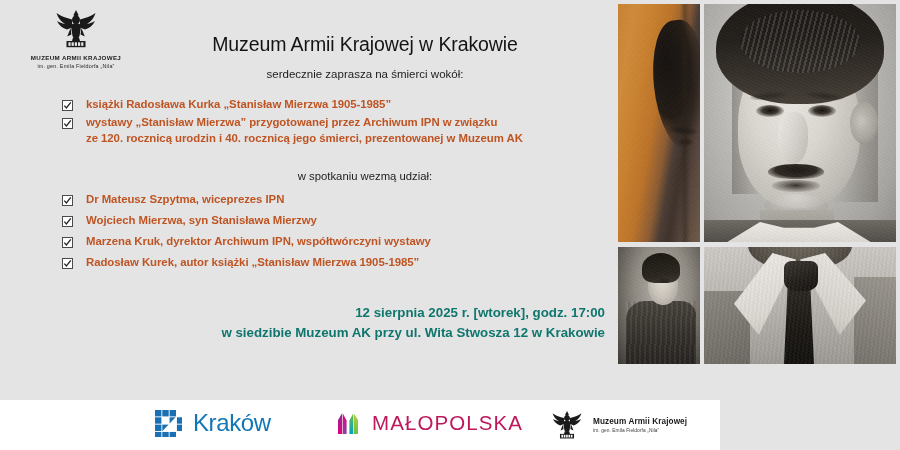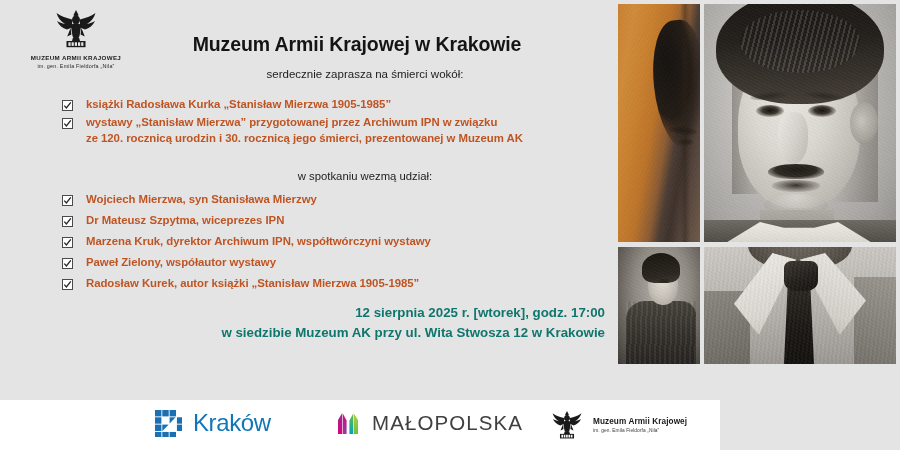--- a/index.html
+++ b/index.html
@@ -30,22 +30,22 @@
     font-size:6.2px; letter-spacing:.35px; color:#1a1a1a;
     font-weight:700; margin-top:2px; white-space:nowrap;
   }
   .crest-l2 {
     font-size:5.4px; letter-spacing:.2px; color:#2a2a2a;
     margin-top:1.5px; white-space:nowrap;
   }
 
   
   .headline {
-    position:absolute; left:122px; top:33px; width:470px;
-    text-align:center; font-size:19.5px; font-weight:700;
+    position:absolute; left:130px; top:33px; width:470px;
+    text-align:center; font-size:19.5px; font-weight:400;
     color:#141414; letter-spacing:-.1px;
   }
   .subhead {
     position:absolute; left:130px; top:68px; width:470px;
     text-align:center; font-size:11.5px; color:#1d1d1d;
   }
 
   
   .list { position:absolute; left:62px; width:545px; }
   .list-a { top:97px; }
@@ -259,21 +259,21 @@
 
   .f-krakow { left:155px; top:9px; }
   .krakow-word {
     margin-left:11px; font-size:24px; font-weight:400;
     color:#1277b8; letter-spacing:-.4px;
   }
 
   .f-malo { left:337px; top:11px; }
   .malo-word {
     margin-left:10px; font-size:20.5px; font-weight:400;
-    color:#404040; letter-spacing:1.1px;
+    color:#be185d; letter-spacing:1.1px;
   }
 
   .f-mak { left:550px; top:8px; }
   .mak-txt { margin-left:9px; }
   .mak-l1 { font-size:8.2px; font-weight:700; color:#1a1a1a; letter-spacing:.1px; }
   .mak-l2 { font-size:4.8px; color:#3a3a3a; margin-top:2px; letter-spacing:.1px; }
 </style>
 </head>
 <body>
 
@@ -323,69 +323,60 @@
 
       <div class="row">
         <span class="cbx">
           <svg width="11" height="11" viewBox="0 0 11 11">
             <rect x="0.5" y="0.5" width="10" height="10" fill="#fff" stroke="#4a4a4a" stroke-width="1"></rect>
             <path d="M2.3 5.6 L4.4 8 L8.8 2.3" fill="none" stroke="#262626" stroke-width="1.3"></path>
           </svg>
         </span>
         <span class="row-text">
           <span>wystawy „Stanisław Mierzwa” przygotowanej przez Archiwum IPN w związku</span>
-          <span class="cont">ze 120. rocznicą urodzin i 30. rocznicą jego śmierci, prezentowanej w Muzeum AK</span>
+          <span class="cont">ze 120. rocznicą urodzin i 40. rocznicą jego śmierci, prezentowanej w Muzeum AK</span>
         </span>
       </div>
 
     </div>
 
     <div class="midline">w spotkaniu wezmą udział:</div>
 
     <div class="list list-b">
 
       <div class="row">
         <span class="cbx">
           <svg width="11" height="11" viewBox="0 0 11 11">
             <rect x="0.5" y="0.5" width="10" height="10" fill="#fff" stroke="#4a4a4a" stroke-width="1"></rect>
             <path d="M2.3 5.6 L4.4 8 L8.8 2.3" fill="none" stroke="#262626" stroke-width="1.3"></path>
           </svg>
         </span>
-        <span class="row-text">Wojciech Mierzwa, syn Stanisława Mierzwy</span>
+        <span class="row-text">Dr Mateusz Szpytma, wiceprezes IPN</span>
       </div>
 
       <div class="row">
         <span class="cbx">
           <svg width="11" height="11" viewBox="0 0 11 11">
             <rect x="0.5" y="0.5" width="10" height="10" fill="#fff" stroke="#4a4a4a" stroke-width="1"></rect>
             <path d="M2.3 5.6 L4.4 8 L8.8 2.3" fill="none" stroke="#262626" stroke-width="1.3"></path>
           </svg>
         </span>
-        <span class="row-text">Dr Mateusz Szpytma, wiceprezes IPN</span>
+        <span class="row-text">Wojciech Mierzwa, syn Stanisława Mierzwy</span>
       </div>
 
       <div class="row">
         <span class="cbx">
           <svg width="11" height="11" viewBox="0 0 11 11">
             <rect x="0.5" y="0.5" width="10" height="10" fill="#fff" stroke="#4a4a4a" stroke-width="1"></rect>
             <path d="M2.3 5.6 L4.4 8 L8.8 2.3" fill="none" stroke="#262626" stroke-width="1.3"></path>
           </svg>
         </span>
         <span class="row-text">Marzena Kruk, dyrektor Archiwum IPN, współtwórczyni wystawy</span>
       </div>
 
-      <div class="row">
-        <span class="cbx">
-          <svg width="11" height="11" viewBox="0 0 11 11">
-            <rect x="0.5" y="0.5" width="10" height="10" fill="#fff" stroke="#4a4a4a" stroke-width="1"></rect>
-            <path d="M2.3 5.6 L4.4 8 L8.8 2.3" fill="none" stroke="#262626" stroke-width="1.3"></path>
-          </svg>
-        </span>
-        <span class="row-text">Paweł Zielony, współautor wystawy</span>
-      </div>
 
       <div class="row">
         <span class="cbx">
           <svg width="11" height="11" viewBox="0 0 11 11">
             <rect x="0.5" y="0.5" width="10" height="10" fill="#fff" stroke="#4a4a4a" stroke-width="1"></rect>
             <path d="M2.3 5.6 L4.4 8 L8.8 2.3" fill="none" stroke="#262626" stroke-width="1.3"></path>
           </svg>
         </span>
         <span class="row-text">Radosław Kurek, autor książki „Stanisław Mierzwa 1905-1985”</span>
       </div>

